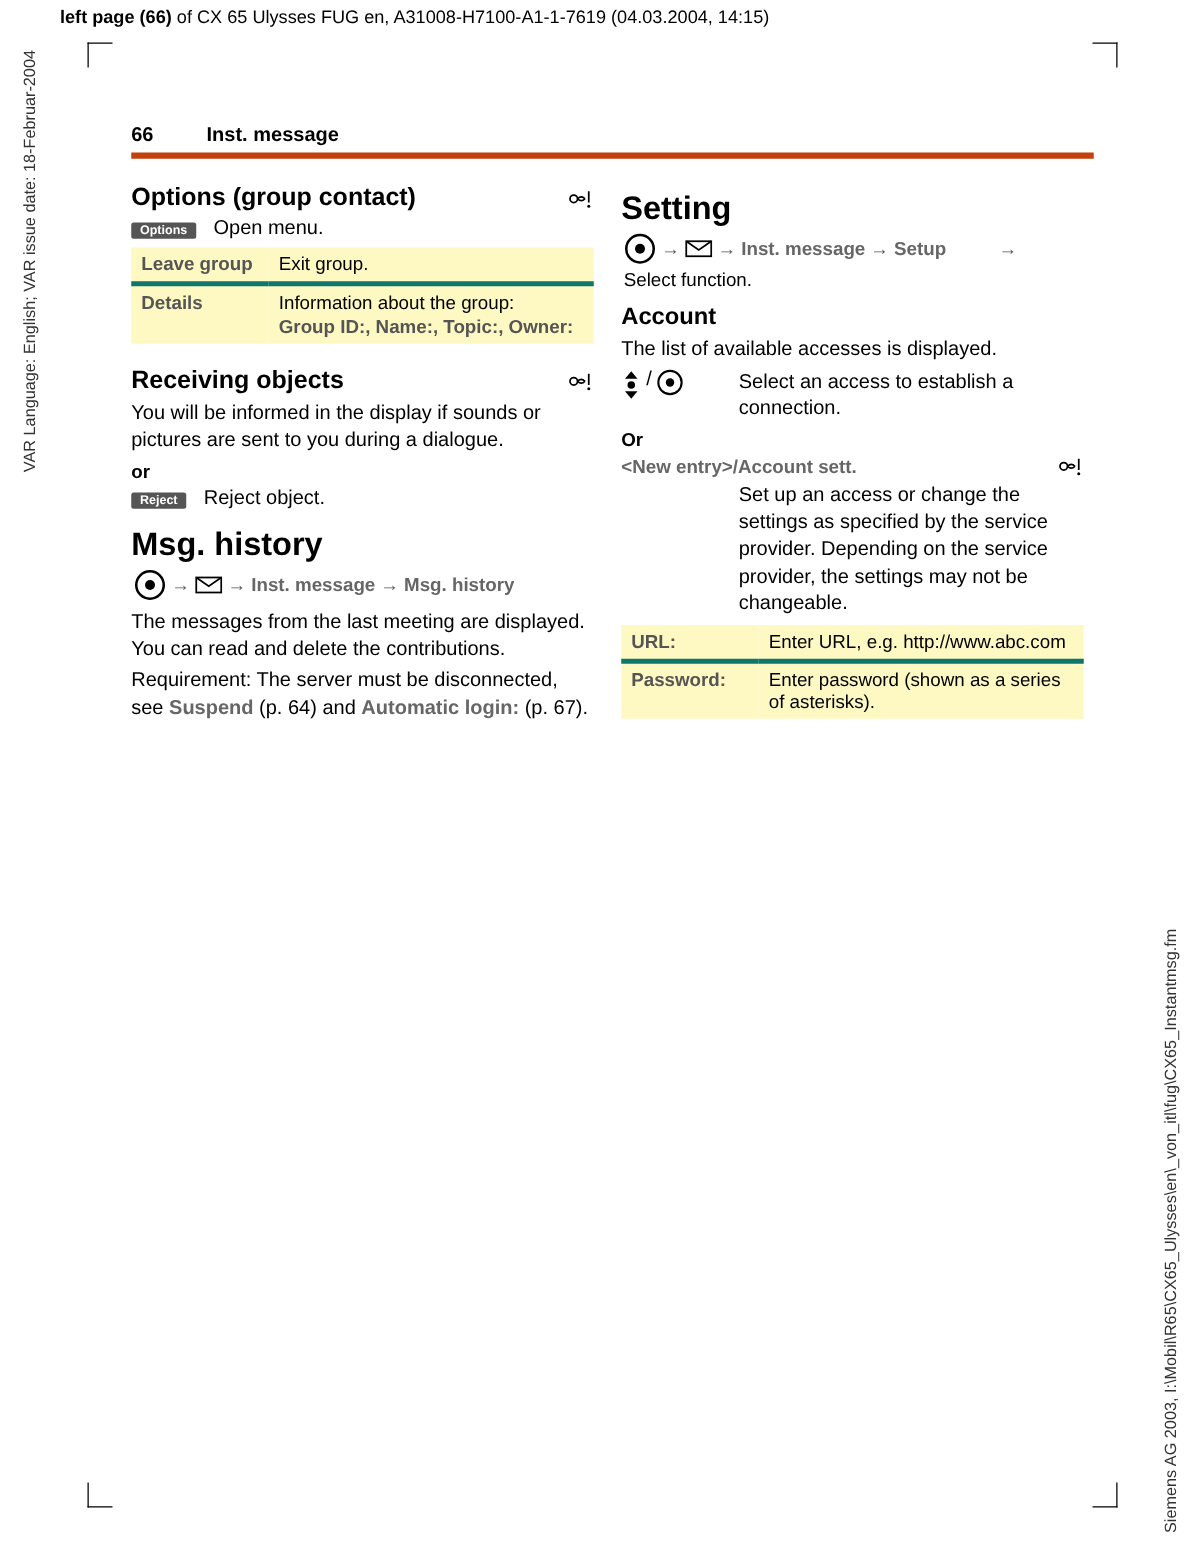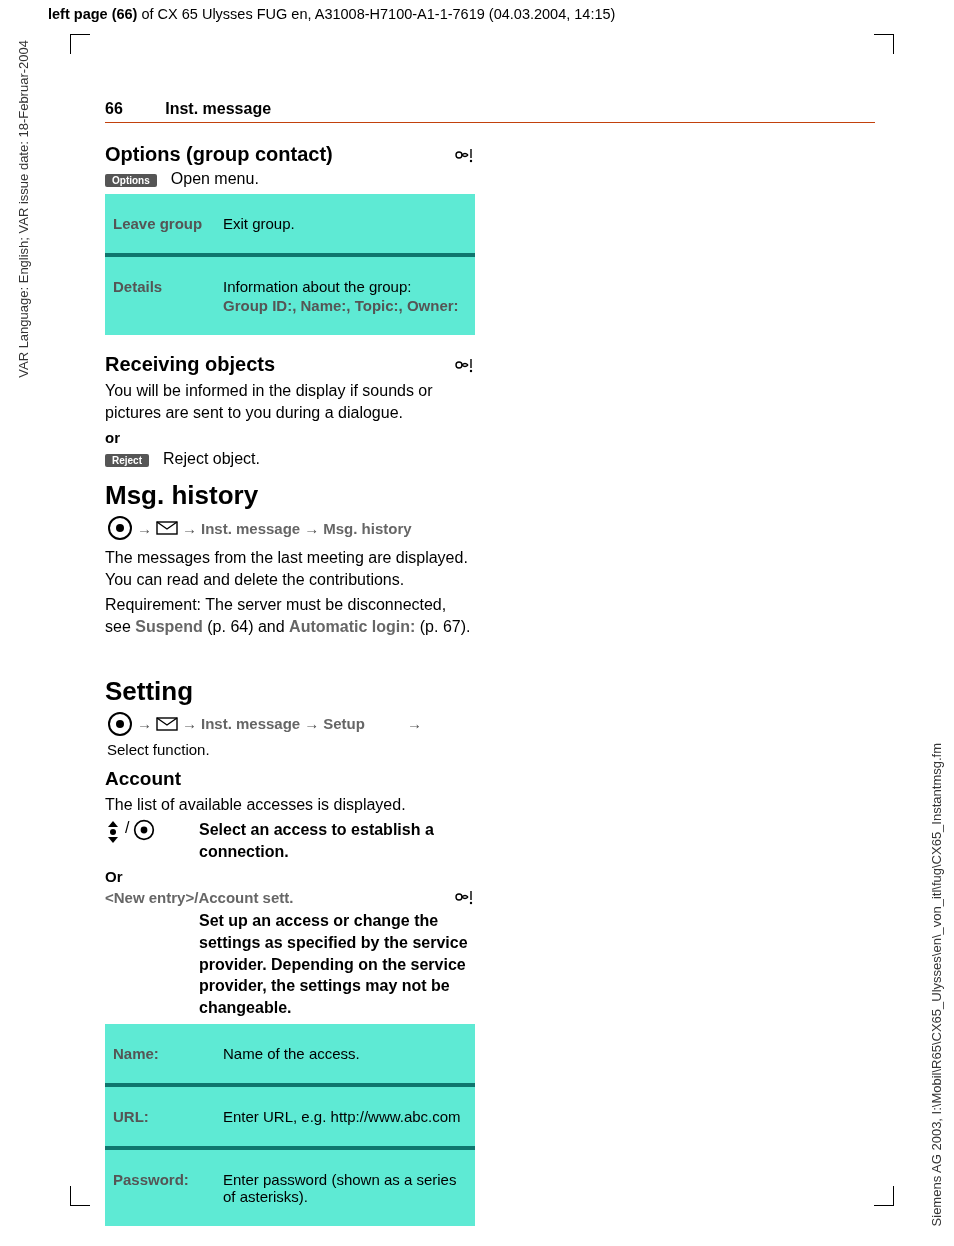--- a/index.html
+++ b/index.html
@@ -36,57 +36,57 @@
     transform: rotate(180deg);
     color: #333;
   }
   .page {
     position: absolute;
     top: 100px;
     left: 105px;
     width: 770px;
   }
   .pghead {
-    border-bottom: 1px solid #c2410c;
+    border-bottom: 5px solid #c2410c;
     padding-bottom: 4px;
     margin-bottom: 12px;
   }
   .pghead .pnum { font-weight: bold; font-size: 16px; }
   .pghead .ptitle { font-weight: bold; font-size: 16px; margin-left: 38px; }
-  .cols { display: flex; gap: 22px; flex-direction: column; }
+  .cols { display: flex; gap: 22px; }
   .col { width: 370px; }
   .h2 { font-size: 20px; font-weight: bold; margin: 8px 0 4px; display: flex; align-items: center; justify-content: space-between; }
   .h1 { font-size: 26px; font-weight: bold; margin: 12px 0 2px; }
   .h3 { font-size: 19px; font-weight: bold; margin: 10px 0 4px; }
   p { font-size: 16px; line-height: 1.35; margin: 4px 0; }
   .btn {
     display: inline-block;
     background: #555;
     color: #fff;
     font-size: 10px;
     font-weight: bold;
     padding: 1px 7px;
     border-radius: 2px;
   }
   .softkey-row { display: flex; align-items: baseline; gap: 14px; margin: 4px 0; }
   .grey-table { width: 100%; border-collapse: collapse; margin: 6px 0; font-size: 15px; }
-  .grey-table td { background: #5eead4; padding: 21px 8px; vertical-align: top; }
+  .grey-table td { background: #fef9c3; padding: 5px 8px; vertical-align: top; }
   .grey-table tr + tr td { border-top: 4px solid #0f766e; }
   .grey-table td:first-child { width: 110px; font-weight: bold; color: #555; }
   .grey-table .subfields { font-weight: bold; color: #555; display: block; margin-top: 2px; }
   .path { font-size: 15px; color: #555; display: flex; flex-wrap: wrap; align-items: center; gap: 4px; margin: 4px 0 6px 2px; }
   .path .indent { margin-left: 38px; }
   .icon-center { display:inline-flex; align-items:center; justify-content:center; }
   svg { display: inline-block; vertical-align: middle; }
   .small-or { font-weight: bold; font-size: 15px; margin: 6px 0 2px; }
   .grey-link { color: #666; font-weight: bold; }
   .newentry { color: #666; font-weight: bold; font-size: 15px; display:flex; justify-content:space-between; align-items:flex-start; margin: 4px 0;}
   .desc-row { display:flex; gap: 14px; margin: 4px 0; }
   .desc-row .leftcell { width: 80px; flex-shrink:0; display:flex; align-items:flex-start; gap:4px; }
-  .desc-row .rightcell { font-size: 16px; line-height:1.35;font-weight:bold; }
+  .desc-row .rightcell { font-size: 16px; line-height:1.35; }
   .crop-mark { position:absolute; width:20px; height:20px; border-color:#000; }
   .cm-tl { top:34px; left:70px; border-left:1px solid #000; border-top:1px solid #000; }
   .cm-tr { top:34px; right:60px; border-right:1px solid #000; border-top:1px solid #000; }
   .cm-bl { bottom:40px; left:70px; border-left:1px solid #000; border-bottom:1px solid #000; }
   .cm-br { bottom:40px; right:60px; border-right:1px solid #000; border-bottom:1px solid #000; }
 </style>
 </head>
 <body>
 
 <div class="crop-mark cm-tl"></div>
@@ -251,24 +251,20 @@
             </svg>
         </span>
       </div>
       <div class="desc-row">
         <div class="leftcell"></div>
         <div class="rightcell">Set up an access or change the settings as specified by the service provider. Depending on the service provider, the settings may not be changeable.</div>
       </div>
 
       <table class="grey-table">
         <tbody>
-            <tr>
-          <td>Name:</td>
-          <td style="font-weight:normal;color:#000;">Name of the access.</td>
-        </tr>
         <tr>
           <td>URL:</td>
           <td style="font-weight:normal;color:#000;">Enter URL, e.g. http://www.abc.com</td>
         </tr>
         <tr>
           <td>Password:</td>
           <td style="font-weight:normal;color:#000;">Enter password (shown as a series of asterisks).</td>
         </tr>
       </tbody>
         </table>

